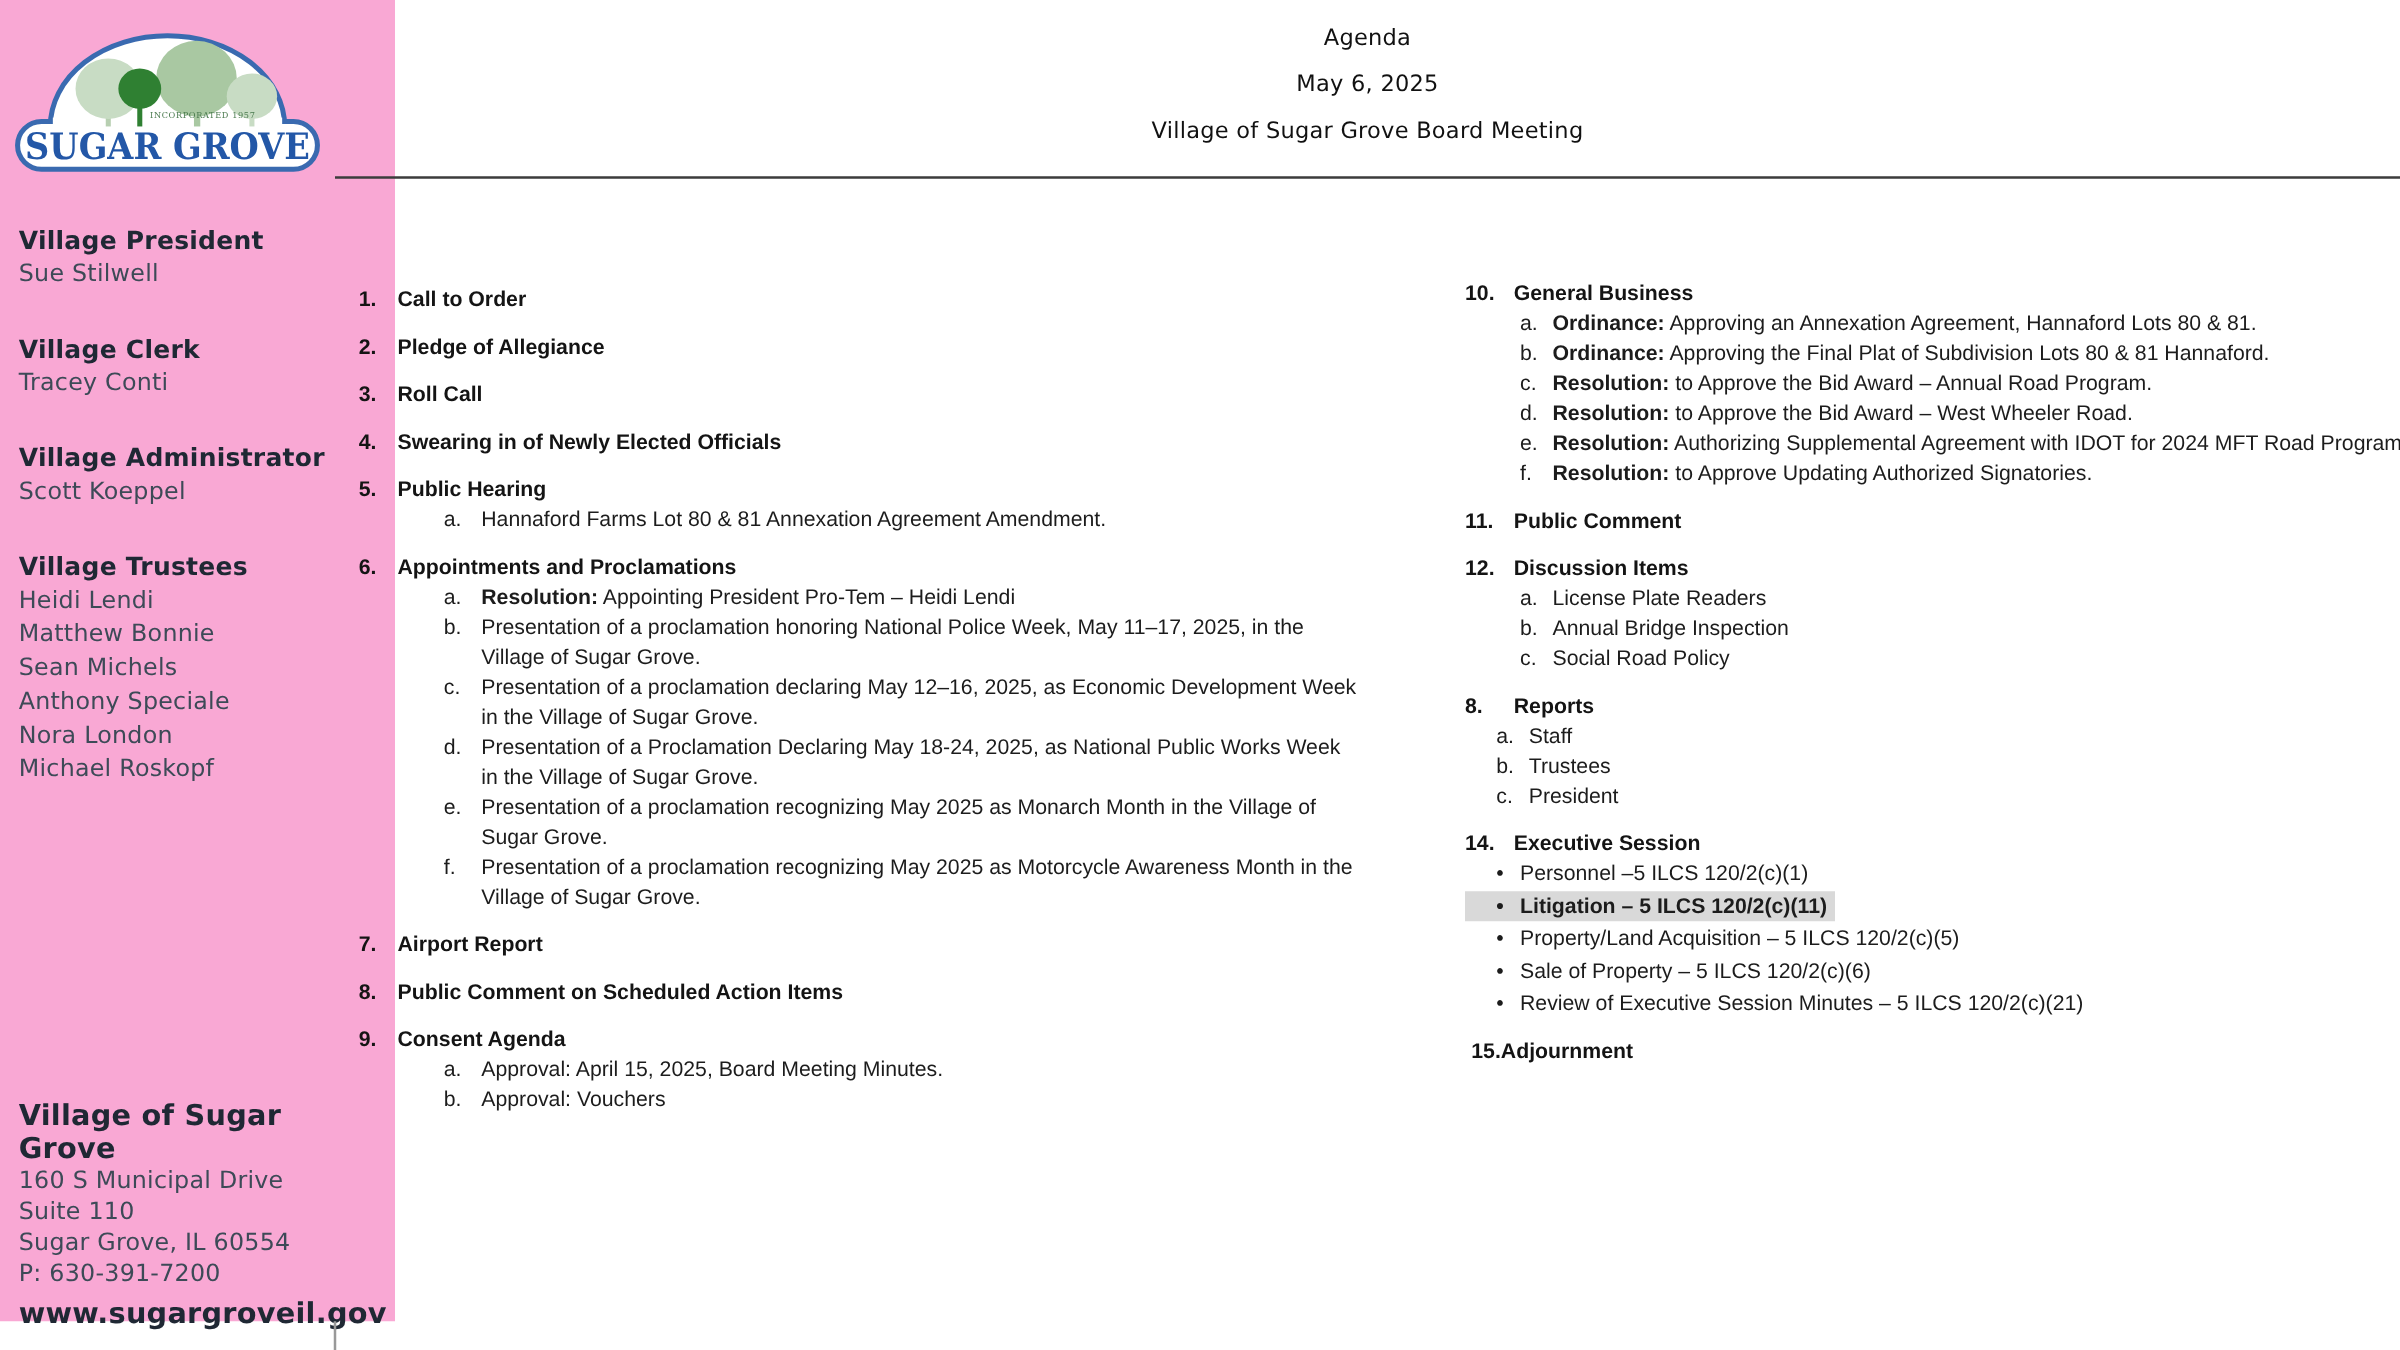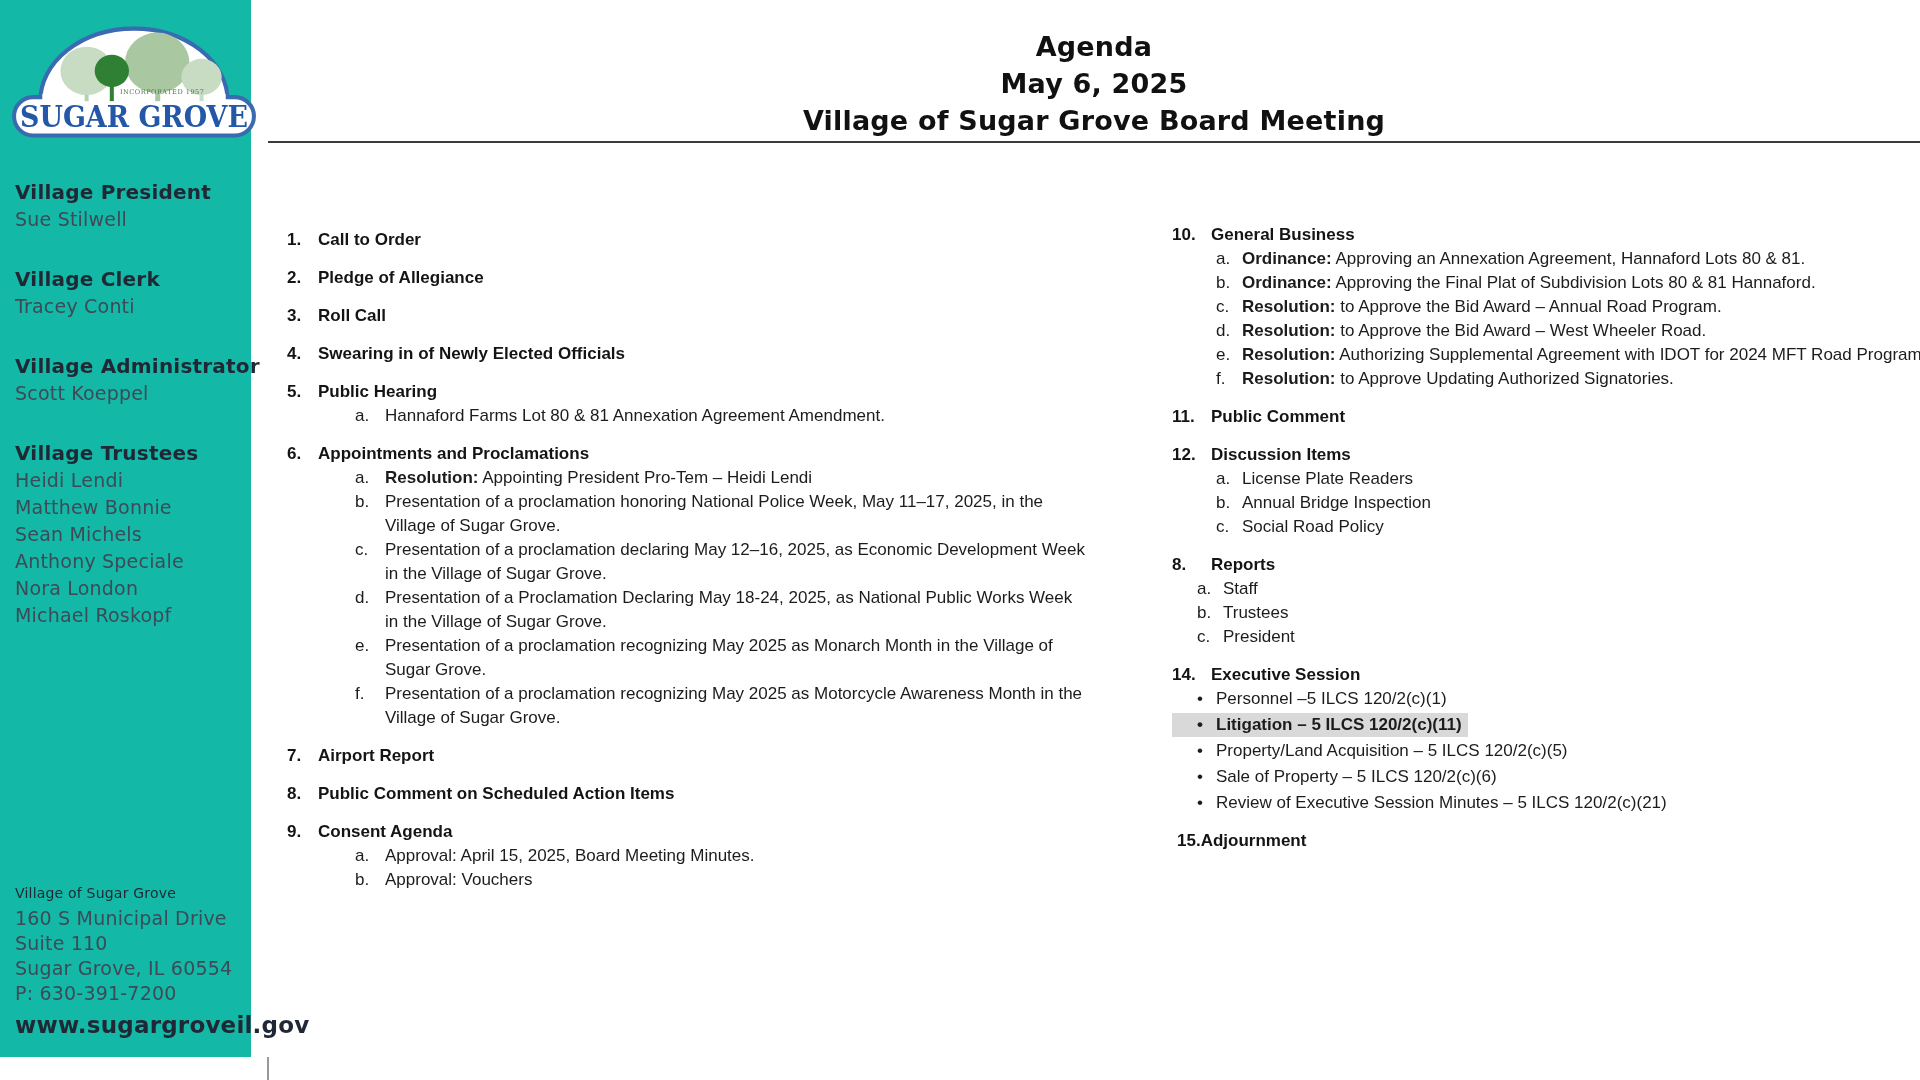--- a/index.html
+++ b/index.html
@@ -3,43 +3,43 @@
 <meta charset="utf-8">
 <style>
   html,body { margin:0; padding:0; background:#ffffff; }
   .page {
     position:relative; width:1920px; height:1080px; background:#ffffff;
     overflow:hidden; font-family:"Liberation Sans", sans-serif; color:#1c1c1c;
   }
 
   
   .sidebar {
-    position:absolute; left:0; top:0; width:251px; height:1057px;
-    background:#14b8a6;
+    position:absolute; left:0; top:0; width:316px; height:1057px;
+    background:#f9a8d4;
   }
   .sidebar-edge-mark {
     position:absolute; left:267px; top:1057px; width:2px; height:23px; background:#999;
   }
   .logo-wrap { position:absolute; left:8px; top:20px; width:252px; height:120px; }
   .officials { position:absolute; left:15px; top:178px; width:245px;
     font-family:"DejaVu Sans", sans-serif; letter-spacing:0.2px; }
   .official-group { margin-bottom:32px; }
   .official-role { font-size:20px; font-weight:bold; color:#1f2834; line-height:28px; }
   .official-name { font-size:19px; color:#3d4a57; line-height:27px; }
   .address-block { position:absolute; left:15px; top:880px; width:245px;
     font-family:"DejaVu Sans", sans-serif; letter-spacing:0.2px; }
-  .address-org { font-size:14px; font-weight:normal; color:#1f2834; line-height:26px; }
+  .address-org { font-size:23px; font-weight:bold; color:#1f2834; line-height:26px; }
   .address-line { font-size:19px; color:#3d4a57; line-height:25px; }
   .address-site { font-size:23px; font-weight:bold; color:#1f2834; margin-top:6px; }
 
   
   .doc-header {
-    position:absolute; left:268px; top:28px; width:1652px; text-align:center;
-    font-family:"DejaVu Sans", sans-serif; font-weight:bold; color:#111;
-    font-size:27px; line-height:37px; letter-spacing:0.2px;
+    position:absolute; left:268px; top:12px; width:1652px; text-align:center;
+    font-family:"DejaVu Sans", sans-serif; font-weight:normal; color:#111;
+    font-size:18px; line-height:37px; letter-spacing:0.2px;
   }
   .header-rule {
     position:absolute; left:268px; top:141px; width:1652px; height:2px; background:#3c3c3c;
   }
 
   
   .col { position:absolute; font-size:17px; line-height:24px; }
   .col-left  { left:287px;  top:228px; width:800px; }
   .col-right { left:1133px; top:223px; width:760px;margin-left:39px; }
 

